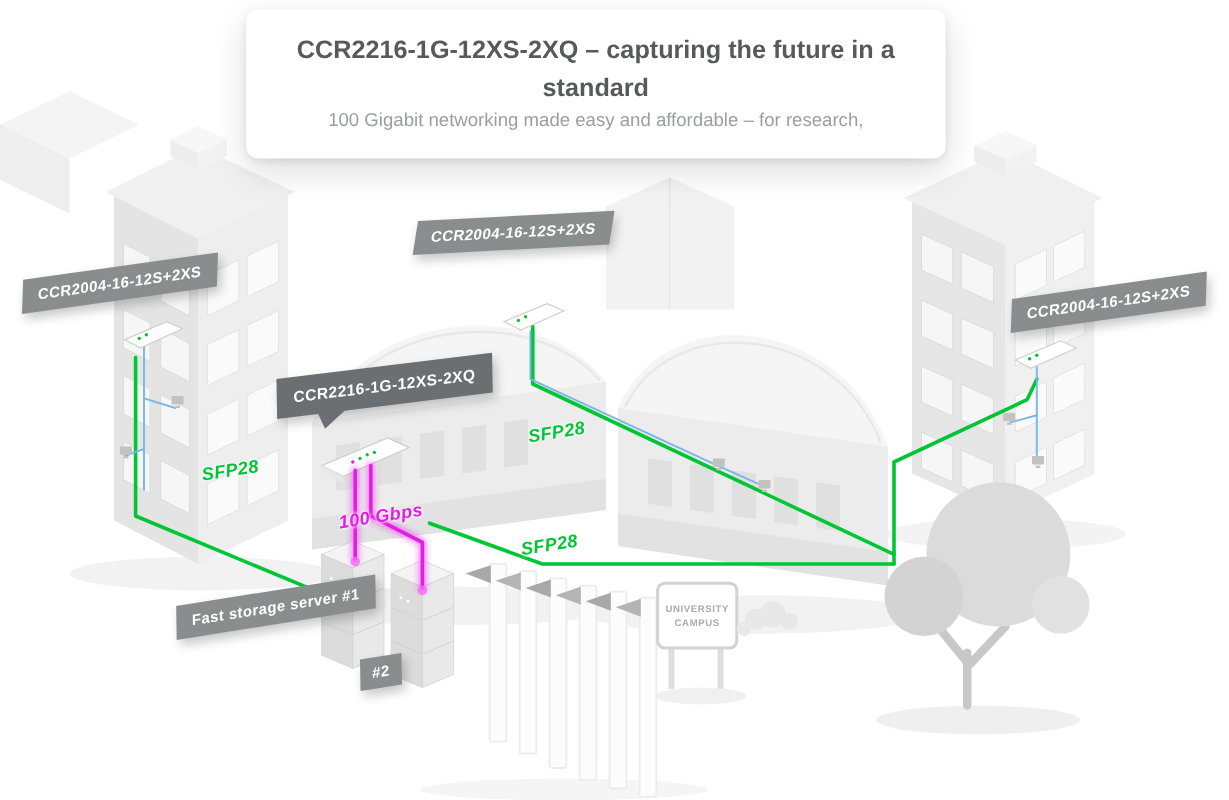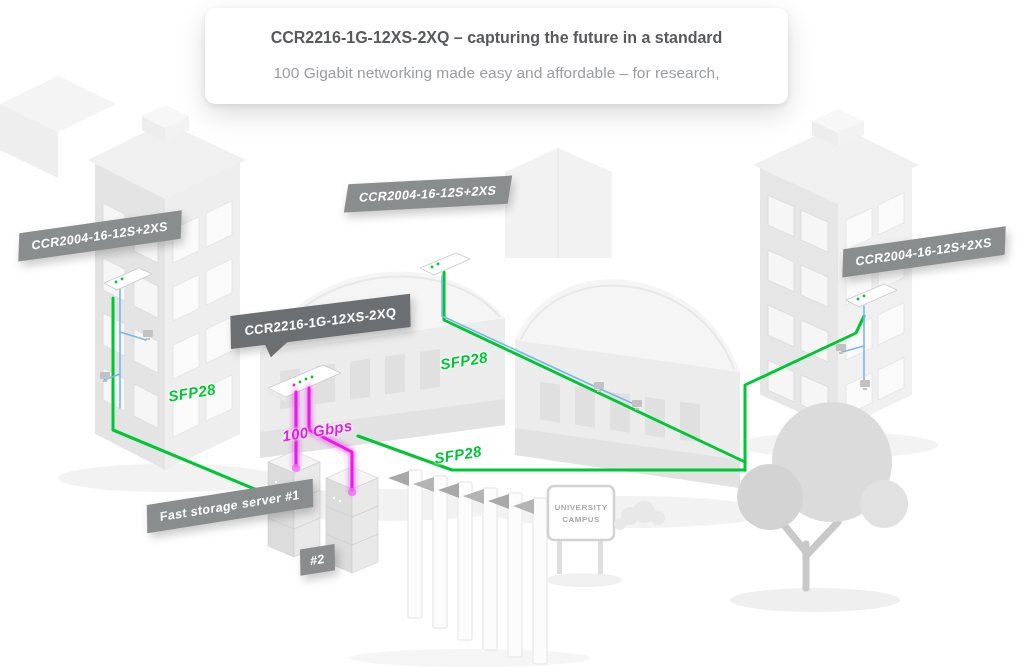--- a/index.html
+++ b/index.html
@@ -2,23 +2,23 @@
 <html><head>
 <meta charset="utf-8">
 <style>
   html,body{margin:0;padding:0;background:#fff;font-family:"Liberation Sans",sans-serif;}
   .stage{position:relative;width:1024px;height:667px;overflow:hidden;background:#fff;}
   svg.scene{position:absolute;left:0;top:0;}
 
   .callout{position:absolute;left:205px;top:8px;width:583px;box-sizing:border-box;
     background:#fff;border-radius:10px;padding:18px 30px 20px;text-align:center;z-index:6;
     box-shadow:0 10px 28px rgba(0,0,0,.14),0 2px 6px rgba(0,0,0,.08);}
-  .callout .title{color:#58595b;font-weight:700;font-size:16px;line-height:1.5;}
+  .callout .title{color:#58595b;font-weight:700;font-size:21px;line-height:1.5;}
   .callout .body{color:#9b9da0;font-size:15.5px;line-height:1.5;}
-  .callout .body.first{margin-top:11px;}
+  .callout .body.first{margin-top:0;}
 
   .banner{position:absolute;background:#8a8d8e;color:#fff;font-weight:700;font-size:12.5px;
     letter-spacing:.4px;padding:7px 13px;white-space:nowrap;z-index:4;
     box-shadow:3px 5px 9px rgba(0,0,0,.22);}
   .banner.dark{background:#6c6f71;font-size:13px;padding:9px 14px;}
   .banner .ptr{position:absolute;bottom:-13px;left:34px;width:0;height:0;
     border-left:6px solid transparent;border-right:18px solid transparent;
     border-top:14px solid #6c6f71;}
 
   .cable-label{position:absolute;font-weight:700;font-style:italic;font-size:15px;

